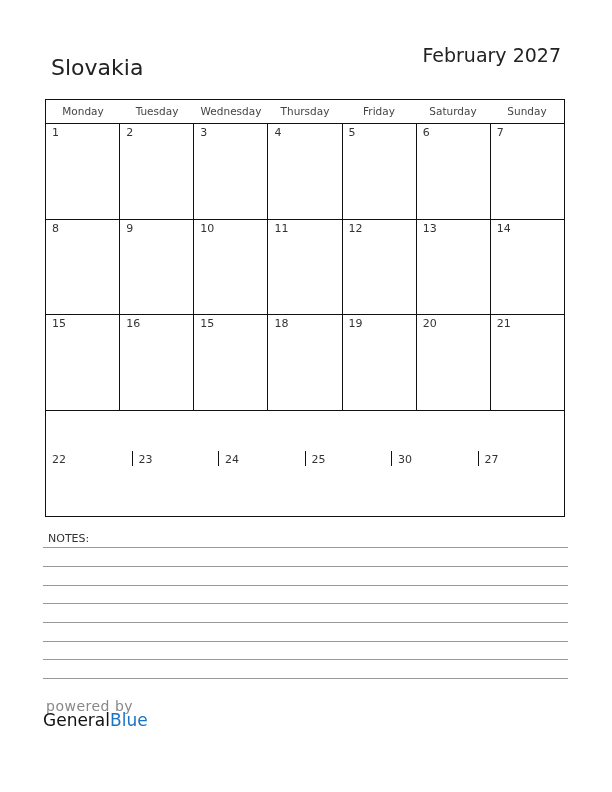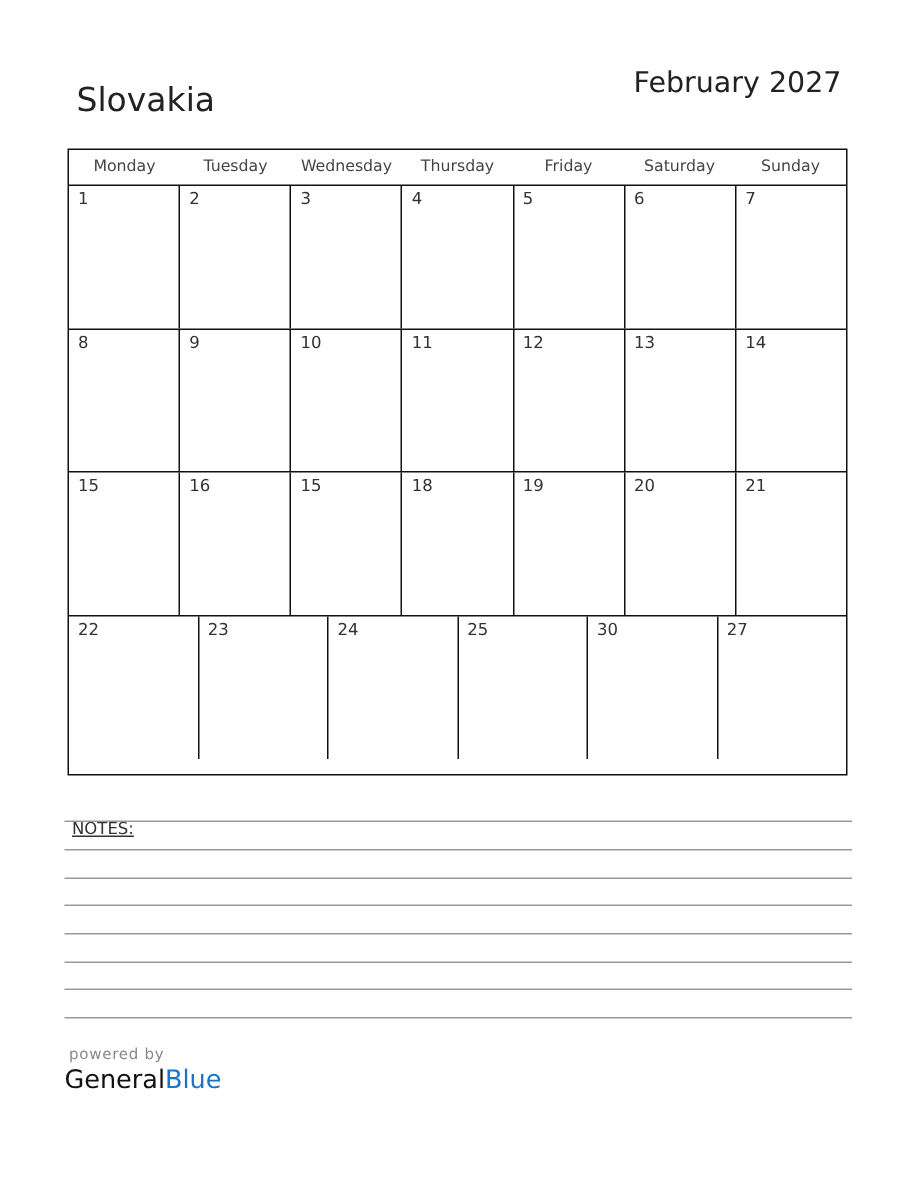--- a/index.html
+++ b/index.html
@@ -5,27 +5,27 @@
   html, body { margin: 0; padding: 0; background: #ffffff; }
   body { width: 612px; height: 792px; position: relative; overflow: hidden;
          font-family: "DejaVu Sans", sans-serif; color: #222; }
   .country { position: absolute; left: 51px; top: 55px; font-size: 22px; color: #222; }
   .month { position: absolute; right: 51px; top: 44px; font-size: 19px; color: #222; }
   .grid { position: absolute; left: 45px; top: 99px; width: 520px; height: 418px;
           border: 1.3px solid #111; box-sizing: border-box; }
   .hdr { display: flex; height: 24px; border-bottom: 1.3px solid #111; box-sizing: border-box; }
   .hdr div { flex: 1; text-align: center; font-size: 10.5px; line-height: 23px; color: #444; }
   .row { display: flex; height: 95.5px; border-bottom: 1.3px solid #111; box-sizing: border-box; }
-  .row:last-child { border-bottom: none; }
+  .row:last-child { border-bottom: none; align-items: center; }
   .cell { flex: 1; border-right: 1.3px solid #111; box-sizing: border-box;
           font-size: 11px; color: #333; padding: 2px 0 0 6px; }
   .cell:last-child { border-right: none; }
-  .notes-label { position: absolute; left: 48px; top: 546px; font-size: 11px; color: #333; text-decoration: underline; }
+  .notes-label { position: absolute; left: 48px; top: 532px; font-size: 11px; color: #333; }
   .line { position: absolute; left: 43px; width: 525px; height: 1px; background: #999; }
-  .powered { position: absolute; left: 46px; top: 698px; font-size: 10px; color: #888; letter-spacing: 0.5px; }
+  .powered { position: absolute; left: 46px; top: 698px; font-size: 14px; color: #888; letter-spacing: 0.5px; }
   .brand { position: absolute; left: 43px; top: 710px; font-size: 17px; }
   .brand .g { color: #111; }
   .brand .b { color: #1a73c4; }
 </style>
 </head>
 <body>
 
 <div class="country">Slovakia</div>
 <div class="month">February 2027</div>
 

